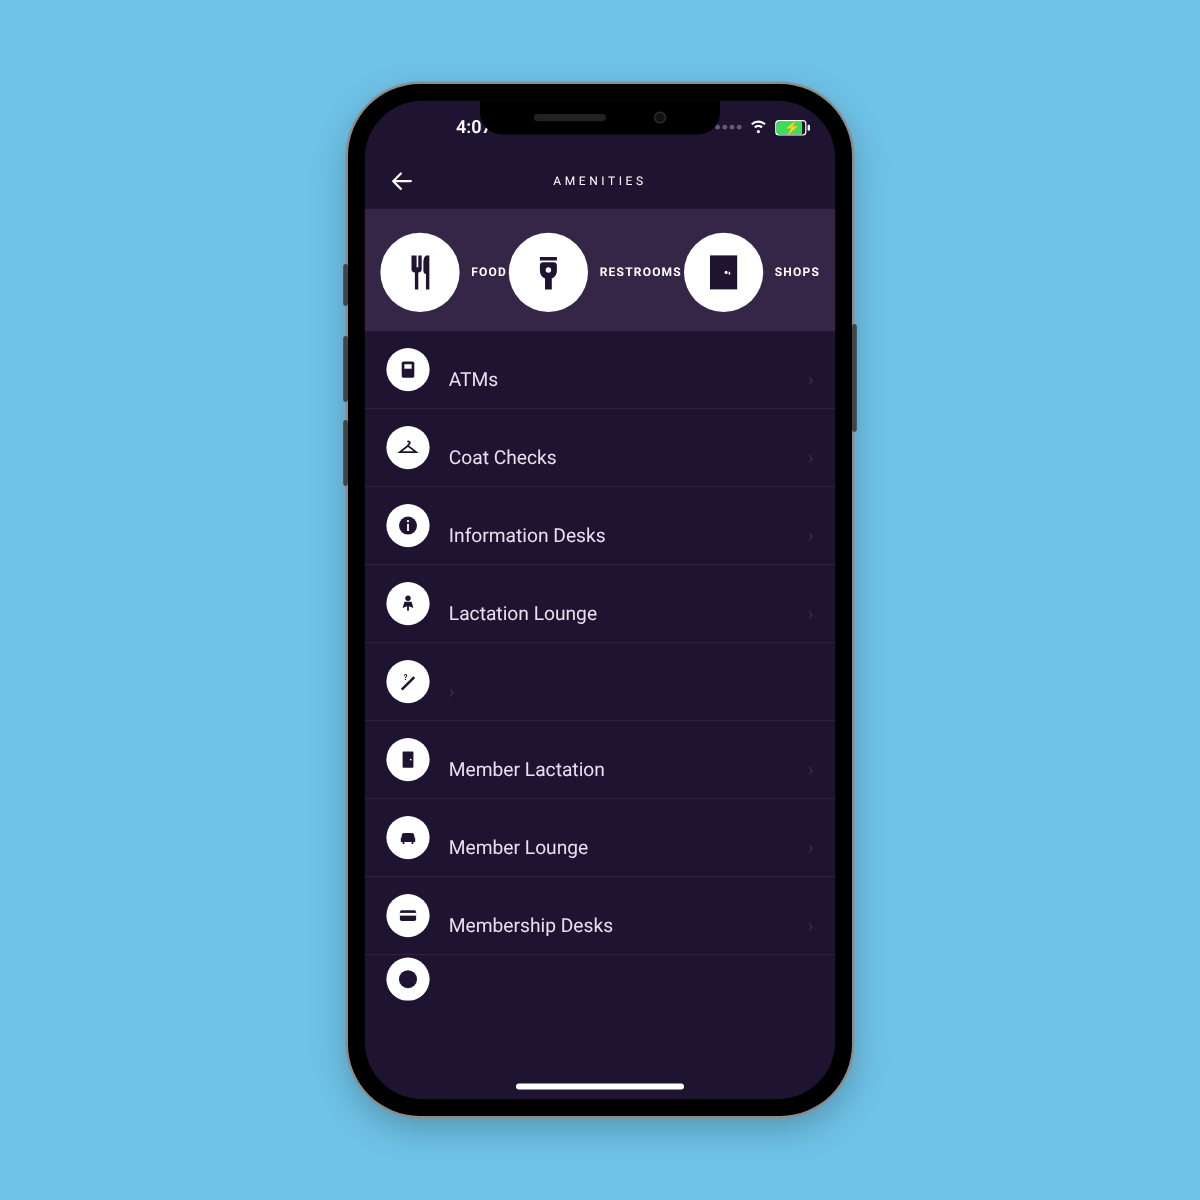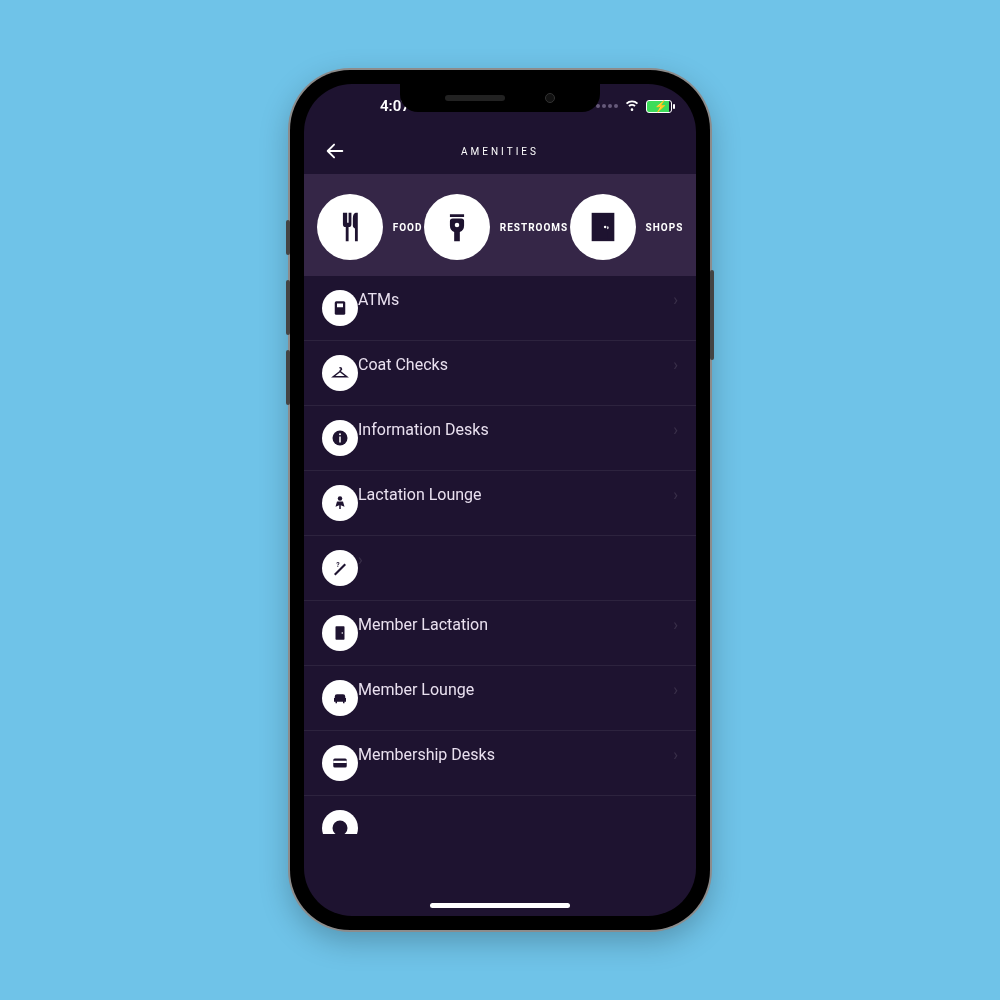--- a/index.html
+++ b/index.html
@@ -123,21 +123,21 @@
   .cat-circle {
     width:66px; height:66px; border-radius:50%; background:#fff;
     display:flex; align-items:center; justify-content:center;
   }
   .cat-circle svg { width:34px; height:34px; fill:#1e1330; }
   .cat-label { font-size:10px; font-weight:700; letter-spacing:1px; color:#fff; }
 
   
   .list { }
   .list-row {
-    display:flex; align-items:flex-start; 
+    display:flex; align-items:flex-end; gap:16px;
     padding: 14px 18px;
     border-bottom:1px solid rgba(255,255,255,0.07);
     cursor:pointer;
   }
   .row-circle {
     width:36px; height:36px; border-radius:50%; background:#fff;
     display:flex; align-items:center; justify-content:center; flex:none;
   }
   .row-circle svg { width:18px; height:18px; fill:#1e1330; }
   .row-label { font-size:16px; color:#e9e0ef; flex:1; }

